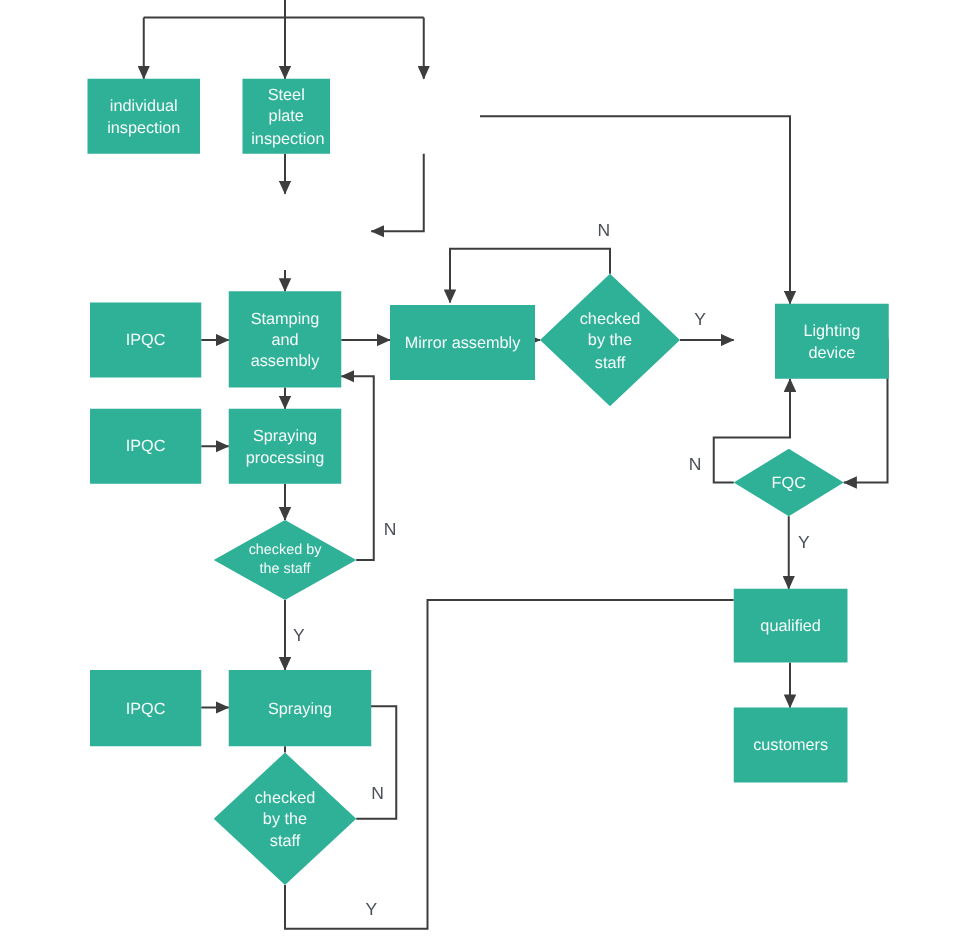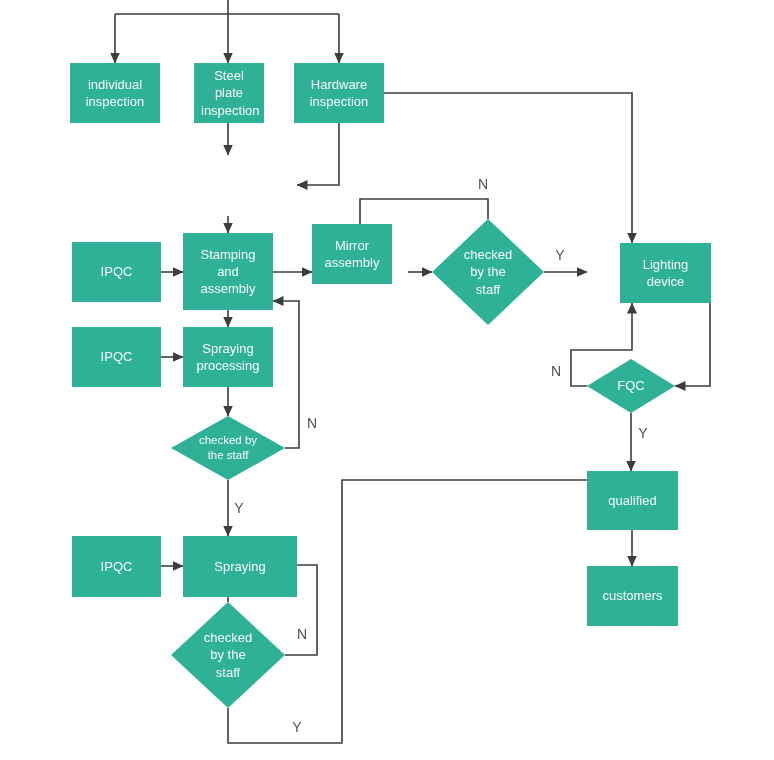--- a/index.html
+++ b/index.html
@@ -62,30 +62,27 @@
     <path class="edge" d="M285,655 L317,655 L317,565 L273,565" marker-end="url(#arrow)"></path>
     <path class="edge" d="M228,708 L228,743 L342,743 L342,480 L587,480"></path>
   </svg>
 
   <div class="node" style="left:70px;top:63px;width:90px;height:60px">
     <span class="node-label">individual inspection</span>
   </div>
   <div class="node" style="left:194px;top:63px;width:70px;height:60px">
     <span class="node-label">Steel plate inspection</span>
   </div>
-  <div class="node" style="left:294px;top:63px;width:90px;height:60px">
-    <span class="node-label">Hardware inspection</span>
-  </div>
   <div class="node" style="left:72px;top:242px;width:89px;height:60px">
     <span class="node-label">IPQC</span>
   </div>
   <div class="node" style="left:183px;top:233px;width:90px;height:77px">
     <span class="node-label" style="max-width:62px">Stamping and assembly</span>
   </div>
-  <div class="node" style="left:312px;top:224px;width:80px;height:60px">
+  <div class="node" style="left:312px;top:244px;width:116px;height:60px">
     <span class="node-label">Mirror assembly</span>
   </div>
   <div class="node" style="left:620px;top:243px;width:91px;height:60px">
     <span class="node-label">Lighting device</span>
   </div>
   <div class="node" style="left:72px;top:327px;width:89px;height:60px">
     <span class="node-label">IPQC</span>
   </div>
   <div class="node" style="left:183px;top:327px;width:90px;height:60px">
     <span class="node-label">Spraying processing</span>

